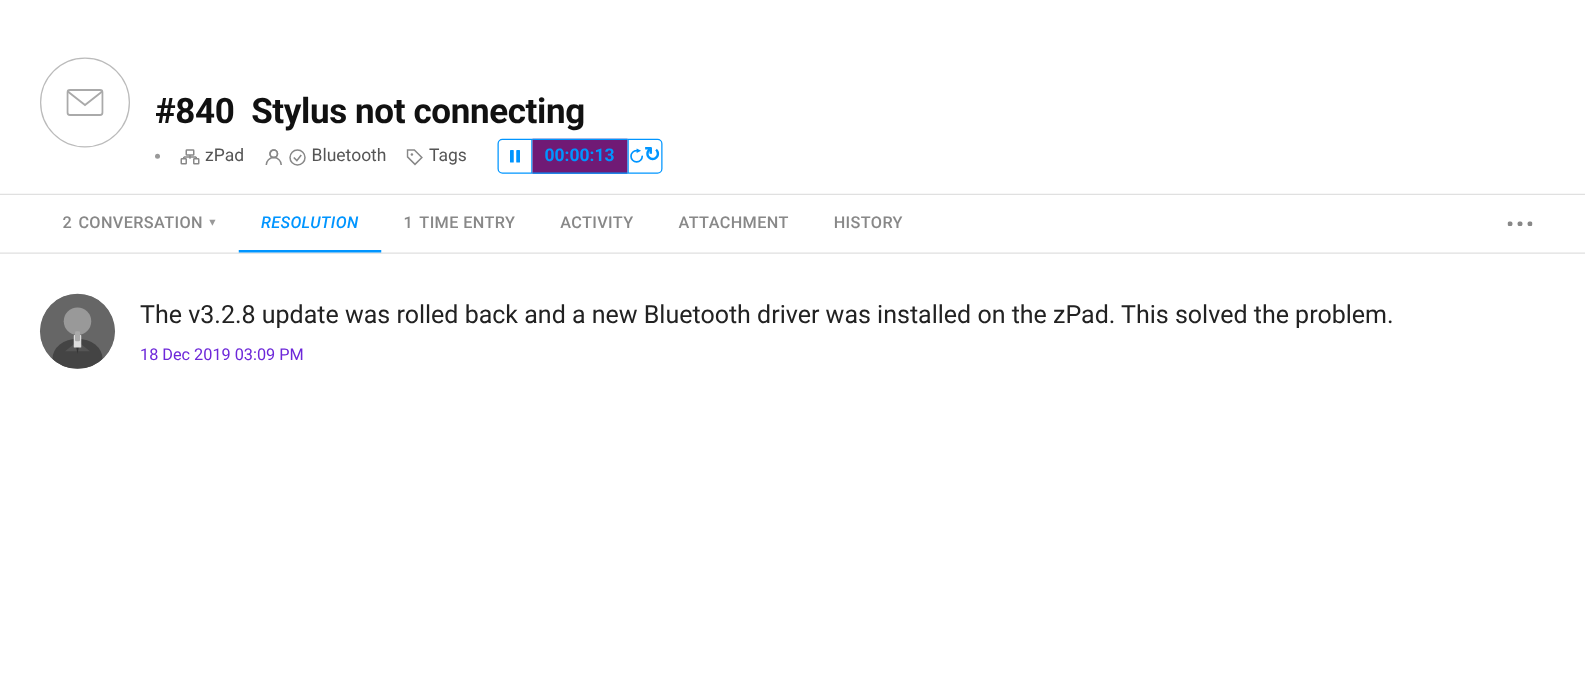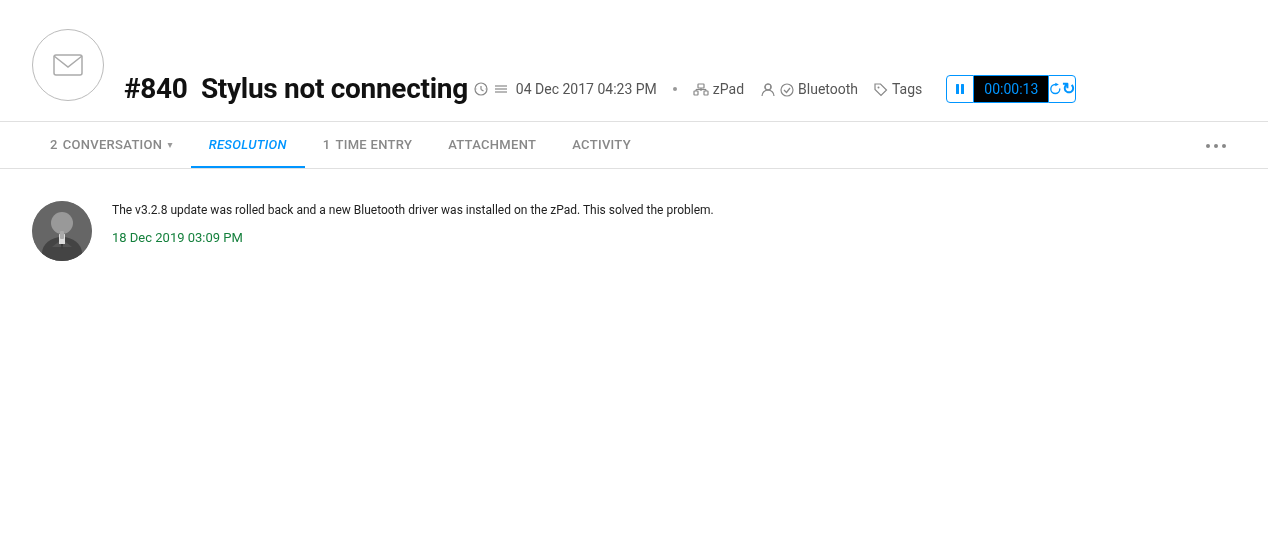--- a/index.html
+++ b/index.html
@@ -25,21 +25,21 @@
       border-radius: 50%;
       border: 1.5px solid #bbb;
       display: flex;
       align-items: center;
       justify-content: center;
       flex-shrink: 0;
     }
 
     .header-right {
       display: flex;
-      flex-direction: row;
+      flex-direction: column;
       gap: 6px;
       margin-top: 48px;
     }
 
     .ticket-title {
       font-size: 28px;
       font-weight: 700;
       color: #111;
       letter-spacing: -0.3px;
     }
@@ -92,24 +92,24 @@
       align-items: center;
       justify-content: center;
       font-size: 13px;
     }
 
     .timer-display {
       height: 28px;
       padding: 0 10px;
       border-top: 1.5px solid #0095ff;
       border-bottom: 1.5px solid #0095ff;
-      background: #000000;
+      background: #701a75;
       color: #0095ff;
       font-size: 14px;
-      font-weight: 400;
+      font-weight: 700;
       display: flex;
       align-items: center;
       font-variant-numeric: tabular-nums;
     }
 
     .timer-refresh-btn {
       width: 28px;
       height: 28px;
       border: 1.5px solid #0095ff;
       background: #fff;
@@ -192,29 +192,29 @@
       display: flex;
       align-items: center;
       justify-content: center;
     }
 
     .entry-body {
       flex: 1;
     }
 
     .entry-text {
-      font-size: 12px;
+      font-size: 20px;
       color: #222;
       line-height: 1.6;
       margin-bottom: 10px;
     }
 
     .entry-timestamp {
       font-size: 13px;
-      color: #15803d;
+      color: #6d28d9;
     }
 
     
     svg {
       display: inline-block;
       vertical-align: middle;
     }
   </style>
 </head>
 <body>
@@ -226,35 +226,20 @@
       <polyline points="1,2 15,13 29,2" stroke="#aaa" stroke-width="1.5" fill="none"></polyline>
     </svg>
   </div>
 
   <div class="header-right">
     <div class="ticket-title">
       <span>#840</span>&nbsp;&nbsp;<span>Stylus not connecting</span>
     </div>
     <div class="meta-row">
 
-      <div class="meta-item">
-        <svg width="14" height="14" viewBox="0 0 14 14" fill="none">
-          <circle cx="7" cy="7" r="6" stroke="#888" stroke-width="1.2" fill="none"></circle>
-          <line x1="7" y1="4" x2="7" y2="7.5" stroke="#888" stroke-width="1.2"></line>
-          <line x1="7" y1="7.5" x2="9.5" y2="9" stroke="#888" stroke-width="1.2"></line>
-          <line x1="1" y1="7" x2="3" y2="7" stroke="#888" stroke-width="1" opacity="0.4"></line>
-          <line x1="11" y1="7" x2="13" y2="7" stroke="#888" stroke-width="1" opacity="0.4"></line>
-        </svg>
-        <svg width="12" height="10" viewBox="0 0 12 10" fill="none" style="margin-left:2px">
-          <line x1="0" y1="2" x2="12" y2="2" stroke="#888" stroke-width="1.2"></line>
-          <line x1="0" y1="5" x2="12" y2="5" stroke="#888" stroke-width="1.2"></line>
-          <line x1="0" y1="8" x2="12" y2="8" stroke="#888" stroke-width="1.2"></line>
-        </svg>
-        <span style="margin-left:4px">04 Dec 2017 04:23 PM</span>
-      </div>
 
       <div class="meta-dot"></div>
 
       <div class="meta-item meta-link">
         <svg width="16" height="14" viewBox="0 0 16 14" fill="none">
           <rect x="5" y="1" width="6" height="4" rx="0.5" stroke="#888" stroke-width="1.2" fill="none"></rect>
           <rect x="1" y="8" width="4" height="4" rx="0.5" stroke="#888" stroke-width="1.2" fill="none"></rect>
           <rect x="11" y="8" width="4" height="4" rx="0.5" stroke="#888" stroke-width="1.2" fill="none"></rect>
           <line x1="8" y1="5" x2="8" y2="8" stroke="#888" stroke-width="1.2"></line>
           <line x1="3" y1="8" x2="3" y2="6.5" stroke="#888" stroke-width="1.2"></line>
@@ -322,28 +307,31 @@
   <div class="tab-item active">
     <span>RESOLUTION</span>
   </div>
 
   <div class="tab-item">
     <span class="tab-count">1</span>
     <span>TIME ENTRY</span>
   </div>
 
   <div class="tab-item">
+    <span>ACTIVITY</span>
+  </div>
+
+  <div class="tab-item">
     <span>ATTACHMENT</span>
   </div>
 
-  <div class="tab-item">
-    <span>ACTIVITY</span>
-  </div>
-
-
+
+  <div class="tab-item">
+    <span>HISTORY</span>
+  </div>
 
   <div class="tabs-more">
     <svg width="20" height="4" viewBox="0 0 20 4" fill="#888">
       <circle cx="2" cy="2" r="2"></circle>
         <circle cx="10" cy="2" r="2"></circle>
         <circle cx="18" cy="2" r="2"></circle>
     </svg>
   </div>
 </div>
 

